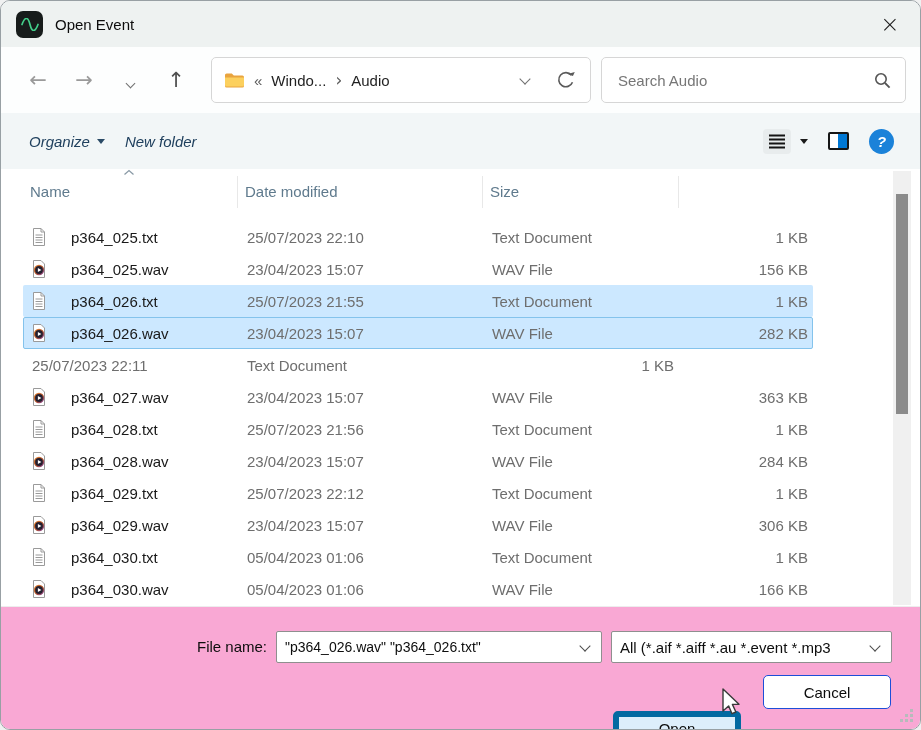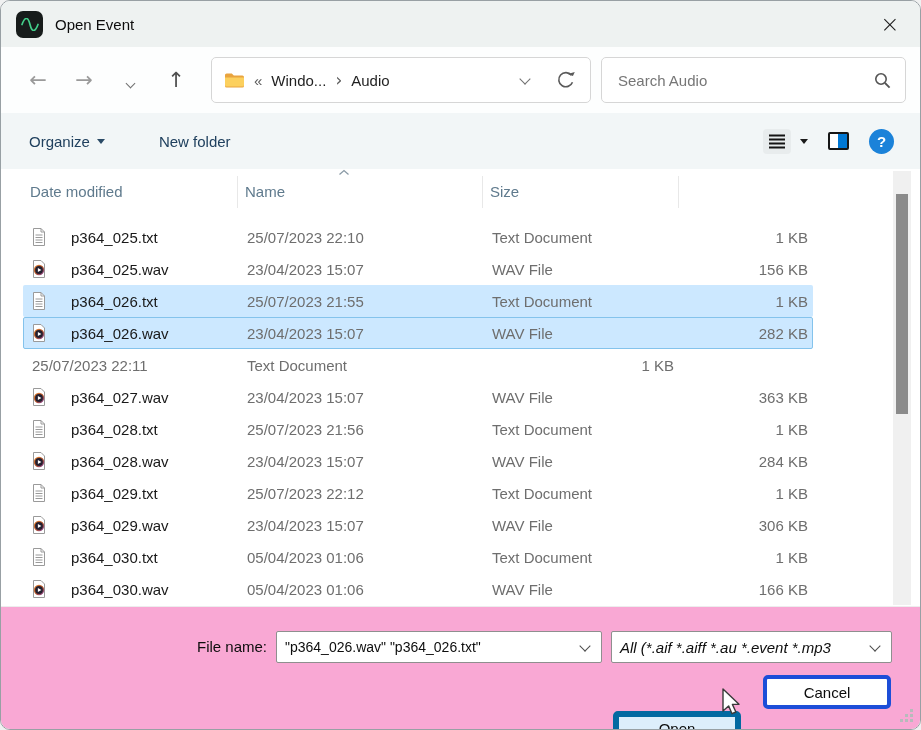--- a/index.html
+++ b/index.html
@@ -35,24 +35,24 @@
   .bc-sep{color:#5c5c5c;font-size:17px;font-family:"DejaVu Sans",sans-serif;}
   .addr-right{margin-left:auto;display:flex;align-items:center;gap:26px;}
   .searchbox{position:absolute;left:600px;top:10px;width:305px;height:46px;
     border:1px solid #d6d6d6;border-radius:5px;background:#fff;
     display:flex;align-items:center;padding:0 14px;gap:10px;}
   .searchbox input{flex:1;border:none;outline:none;font-size:15px;color:#333;
     font-family:"Liberation Sans","DejaVu Sans",sans-serif;background:transparent;}
   .searchbox input::placeholder{color:#767676;}
   
   .toolbar{position:absolute;top:112px;left:0;right:0;height:56px;background:#f2f6f7;
-    display:flex;align-items:center;}
+    display:flex;align-items:center;font-style:italic;}
   .tb-item{font-size:15px;color:#20405e;display:flex;align-items:center;gap:7px;}
   .tb-organize{margin-left:28px;}
-  .tb-newfolder{margin-left:54px;}
+  .tb-newfolder{margin-left:20px;}
   .caret-down{width:0;height:0;border-left:4.5px solid transparent;
     border-right:4.5px solid transparent;border-top:5.5px solid #2a4a66;}
   .tb-right{margin-left:auto;margin-right:26px;display:flex;align-items:center;gap:20px;}
   .viewgroup{display:flex;align-items:center;gap:9px;}
   .viewbg{background:#e8eced;border-radius:4px;padding:5px 5px;display:flex;}
   .caret-dk{border-top-color:#1b1b1b;}
   .previewicon{width:21px;height:18px;border:2px solid #161616;border-radius:2px;
     background:linear-gradient(to right,#fff 50%,#0078d4 50%);}
   .helpicon{width:25px;height:25px;border-radius:50%;background:#1b82d9;color:#fff;
     font-size:15px;font-weight:bold;display:flex;align-items:center;justify-content:center;}
@@ -80,27 +80,27 @@
   
   .footer{position:absolute;top:605px;left:0;right:0;bottom:0;background:#f9a8d4;
     border-top:1px solid #ededed;}
   .fnlabel{position:absolute;right:653px;top:31px;font-size:15px;color:#0d0d0d;white-space:nowrap;}
   .combo{position:absolute;left:275px;top:24px;width:326px;height:32px;
     border:1px solid #8f8f8f;border-radius:2px;background:#fff;display:flex;align-items:center;}
   .combo input{flex:1;border:none;outline:none;font-size:14px;color:#0d0d0d;
     padding:0 4px 0 8px;font-family:"Liberation Sans","DejaVu Sans",sans-serif;min-width:0;}
   .combo .chev, .select .chev{margin-right:12px;flex:none;border-color:#4c4c4c;}
   .select{position:absolute;left:610px;top:24px;width:281px;height:32px;
-    border:1px solid #8f8f8f;border-radius:2px;background:#fff;display:flex;align-items:center;font-style:italic;}
+    border:1px solid #8f8f8f;border-radius:2px;background:#fff;display:flex;align-items:center;}
   .select .val{flex:1;font-size:15px;color:#0d0d0d;padding-left:8px;
     white-space:nowrap;overflow:hidden;min-width:0;}
   .btn{position:absolute;top:68px;width:128px;height:34px;border-radius:5px;
     font-size:15px;display:flex;align-items:center;justify-content:center;}
   .btn-open{left:612px;background:#ddeefb;border:6px solid #0369a1;color:#0b0b0b;margin-top:36px;}
-  .btn-cancel{left:762px;background:#fff;border:4px solid #1d4ed8;color:#0b0b0b;}
+  .btn-cancel{left:762px;background:#fff;border:1px solid #1d4ed8;color:#0b0b0b;}
   .grip{position:absolute;right:7px;bottom:7px;width:14px;height:14px;}
   .grip i{position:absolute;left:11px;top:1px;width:2.5px;height:2.5px;background:#b7babb;
     box-shadow:-5px 5px 0 #b7babb,0 5px 0 #b7babb,-10px 10px 0 #b7babb,
       -5px 10px 0 #b7babb,0 10px 0 #b7babb;}
   .cursor{position:absolute;left:716px;top:686px;pointer-events:none;z-index:50;}
 </style>
 </head>
 <body>
 
 <svg width="0" height="0" style="position:absolute">
@@ -180,27 +180,27 @@
         <span class="caret-down caret-dk"></span>
       </div>
       <div class="previewicon"></div>
       <div class="helpicon">
         <span>?</span>
       </div>
     </div>
   </div>
 
   <div class="listheader">
-    <div class="hcell"><span>Date modified</span></div>
     <div class="hcell">
       <span>Name</span>
       <svg class="sortmark" width="12" height="7" viewBox="0 0 12 7">
         <path d="M1.5 5.5 L6 1.5 L10.5 5.5" fill="none" stroke="#8a9aa6" stroke-width="1.3"></path>
       </svg>
     </div>
+    <div class="hcell"><span>Date modified</span></div>
     <div class="hcell"><span>Size</span></div>
   </div>
 
   <div class="listbody">
 
     <div class="row">
       <div class="namecell">
           <span class="fic">
             <svg viewBox="0 0 16 20" width="16" height="20">
               <path d="M2.5 1.5 h7.5 l3.5 3.5 v13.5 h-11 z" fill="#fff" stroke="#9a9a9a"></path>

